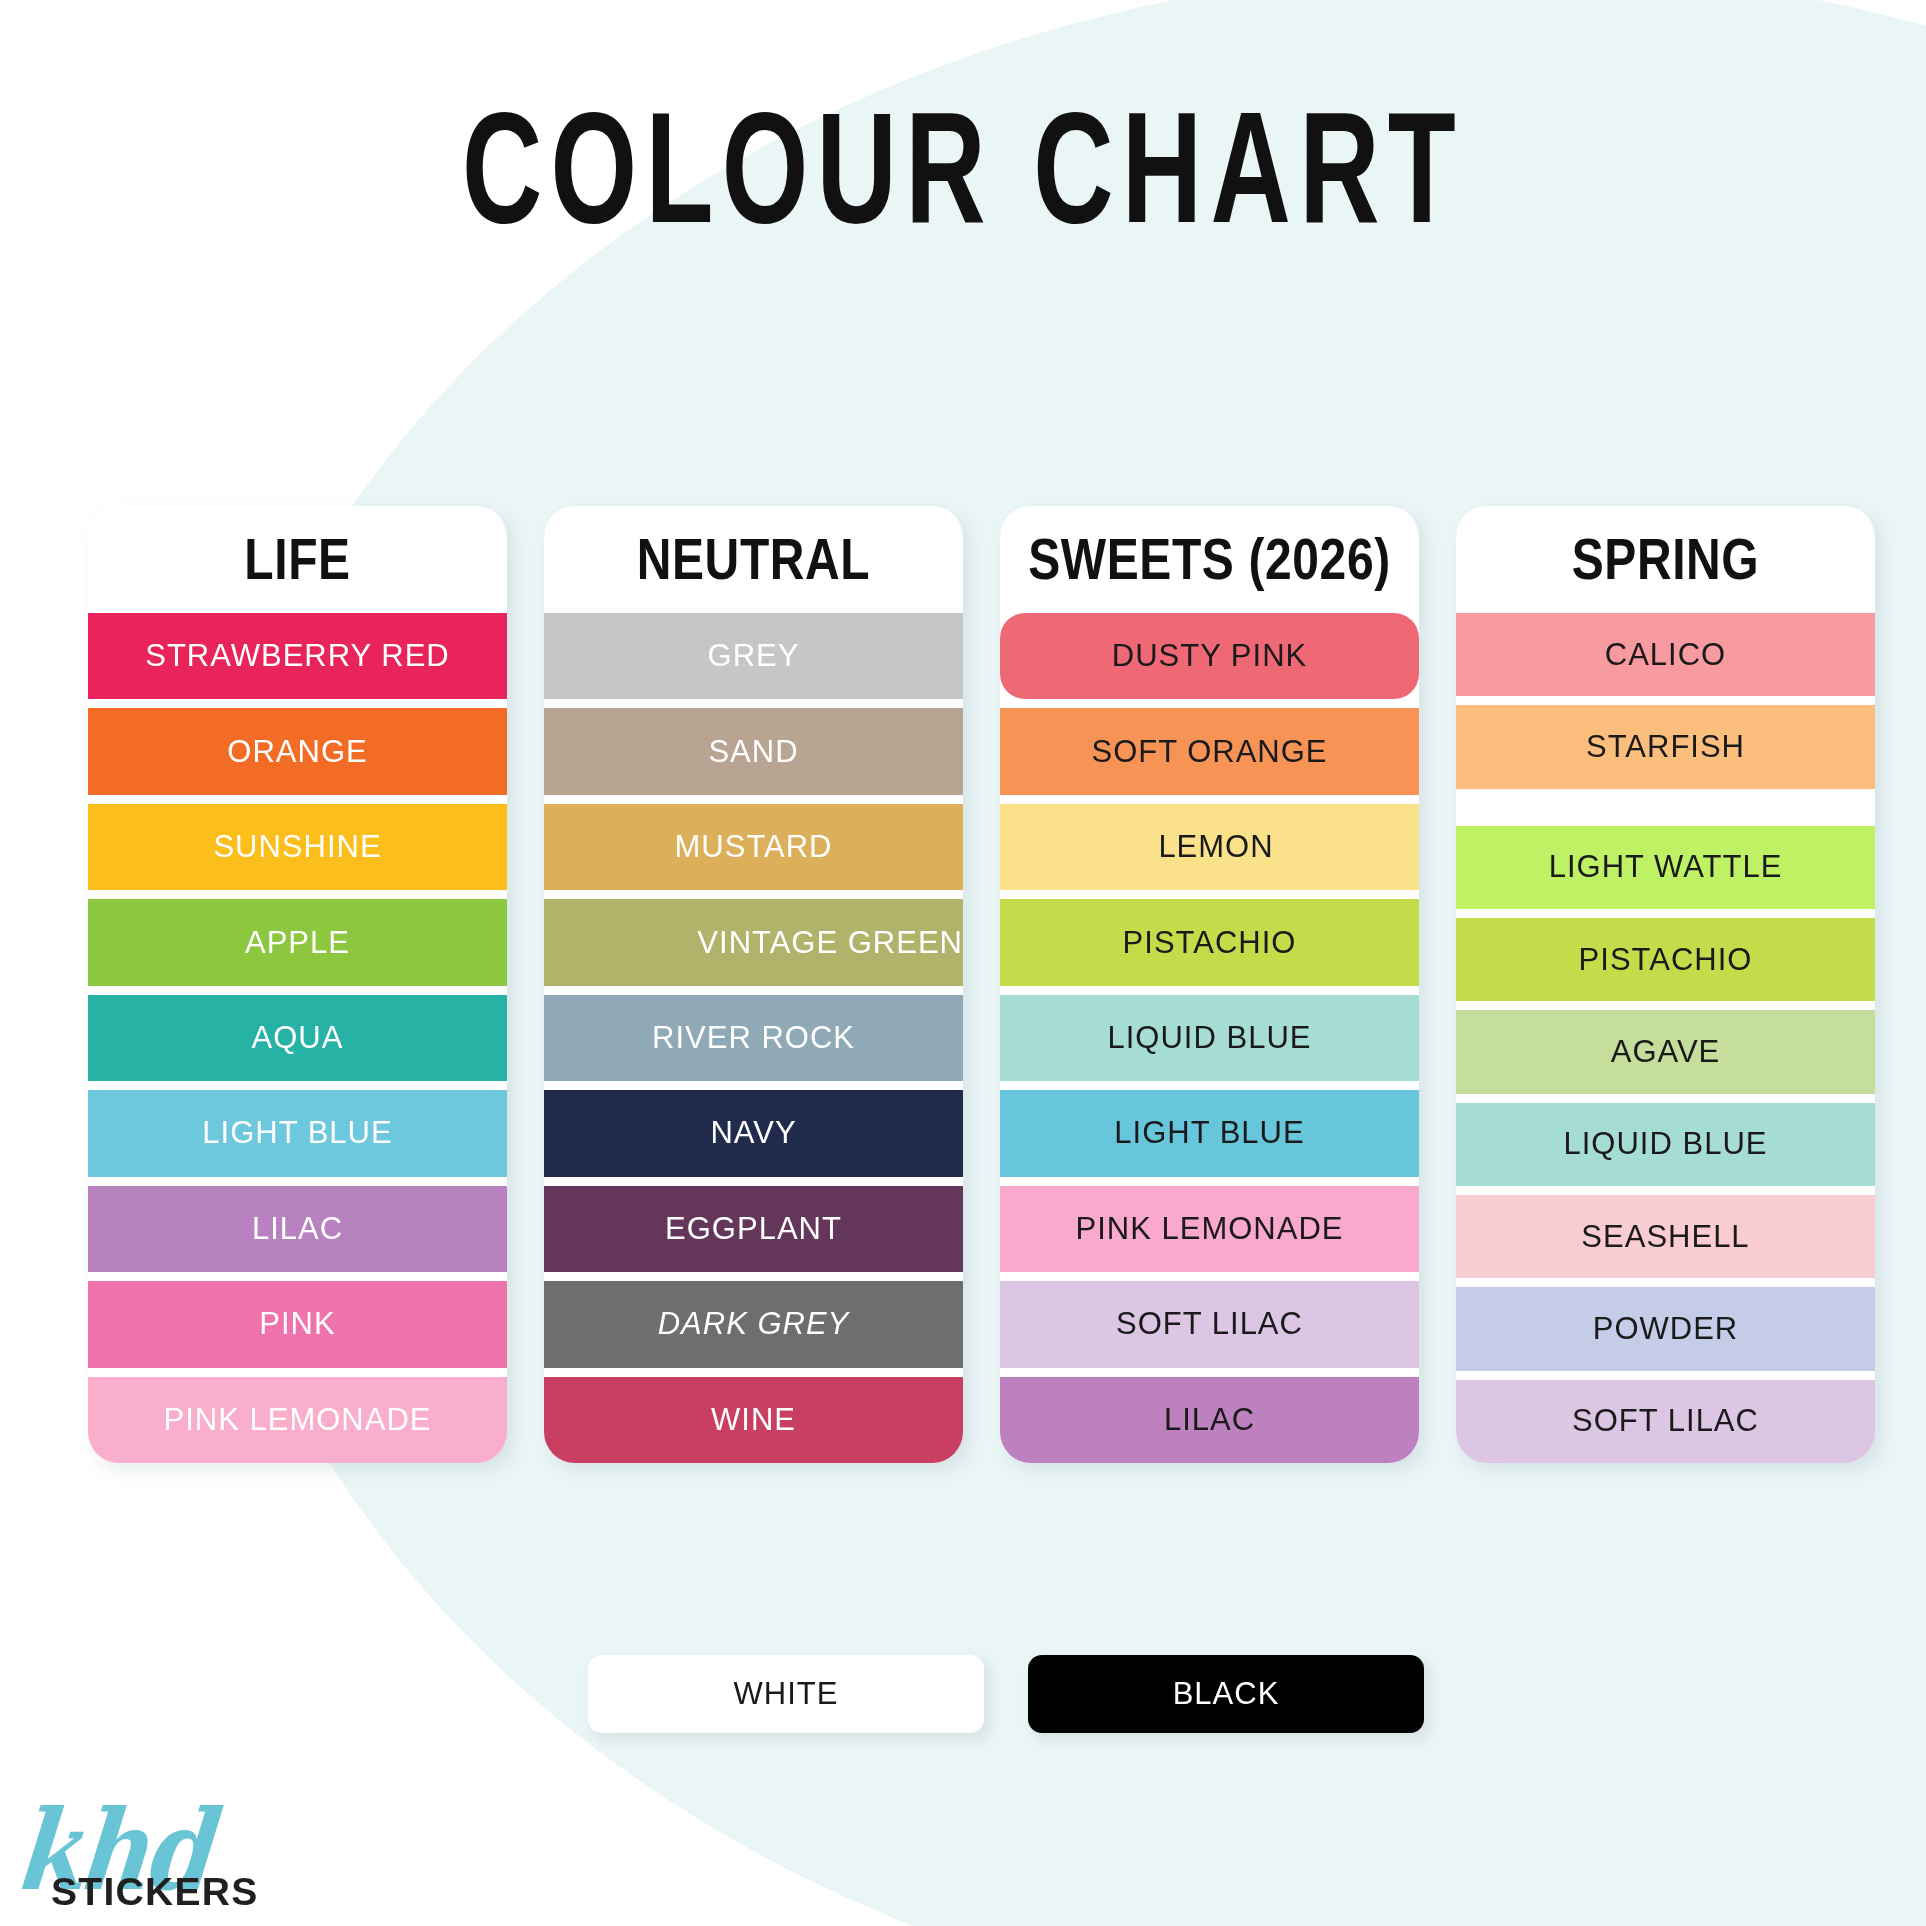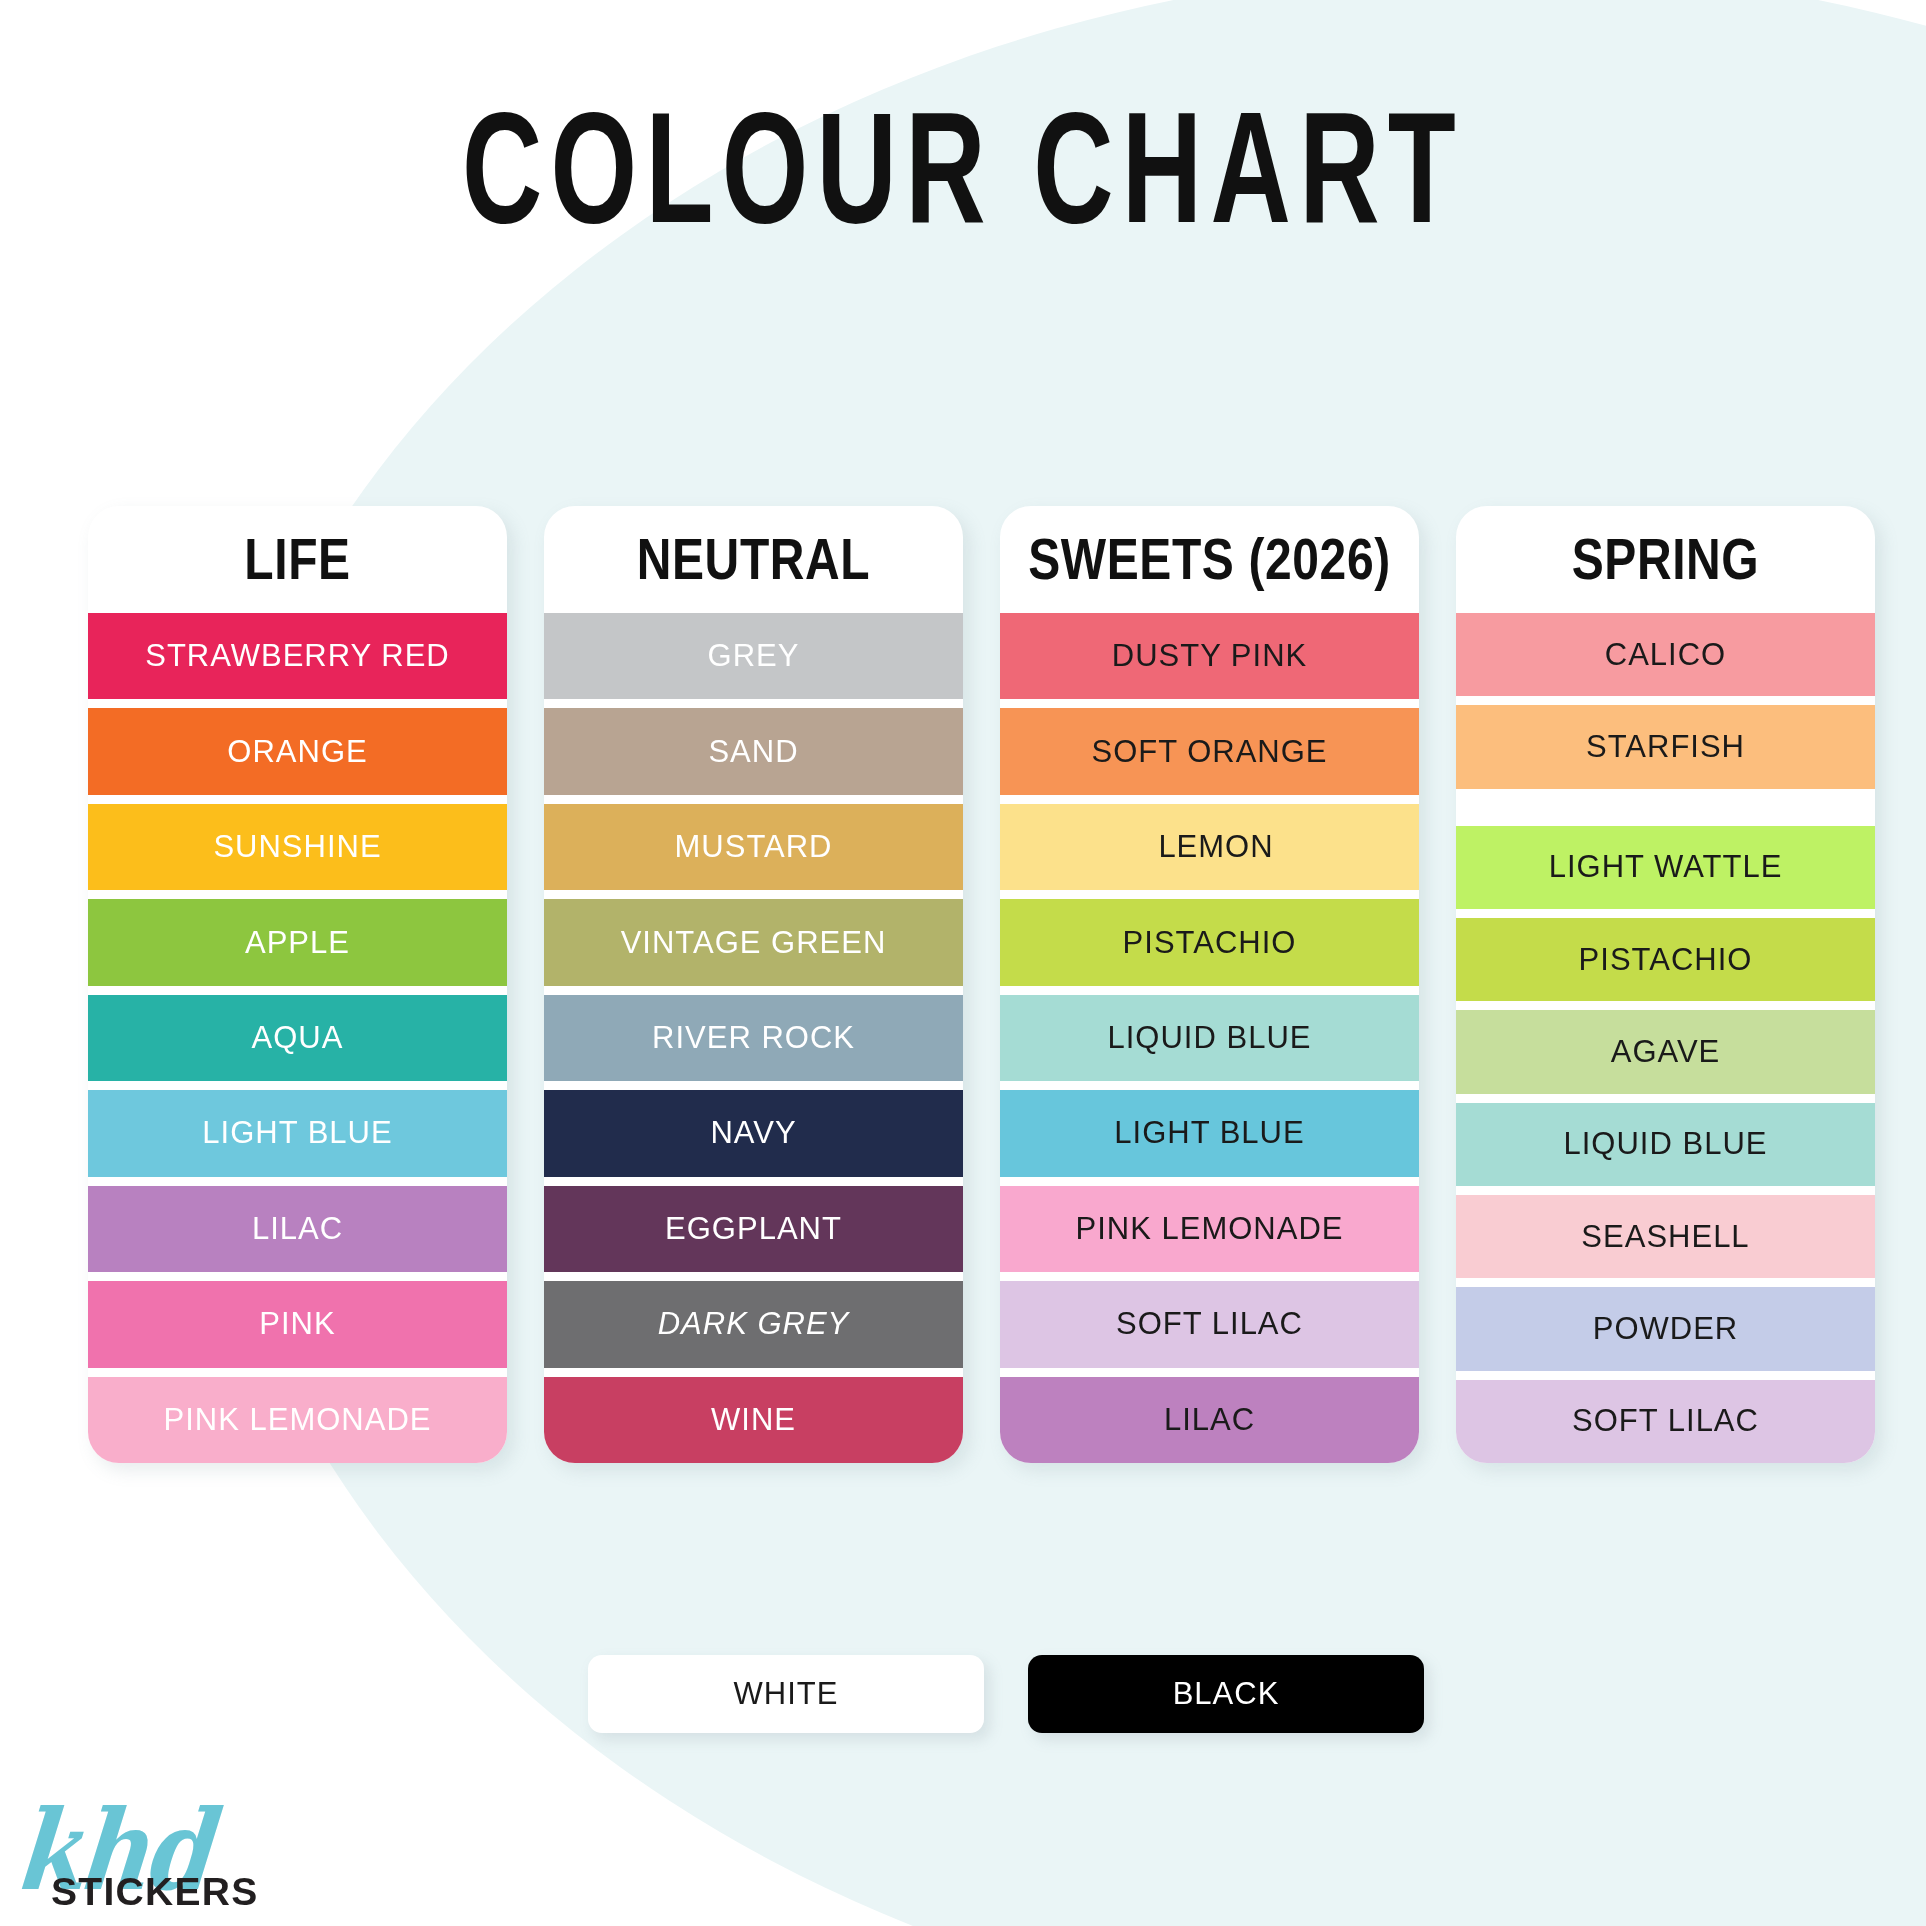--- a/index.html
+++ b/index.html
@@ -176,21 +176,21 @@
         <div class="swatch-list">
           <div class="swatch" style="background: rgb(196, 198, 200); color: rgb(255, 255, 255);">
             <span>GREY</span>
           </div>
           <div class="swatch" style="background: rgb(184, 164, 146); color: rgb(255, 255, 255);">
             <span>SAND</span>
           </div>
           <div class="swatch" style="background: rgb(220, 176, 90); color: rgb(255, 255, 255);">
             <span>MUSTARD</span>
           </div>
-          <div class="swatch" style="background: rgb(178, 179, 106); color: rgb(255, 255, 255);">
+          <div class="swatch" style="background: rgb(178, 179, 106); color: rgb(255, 255, 255); justify-content: flex-end;">
             <span>VINTAGE GREEN</span>
           </div>
           <div class="swatch" style="background: rgb(143, 169, 183); color: rgb(255, 255, 255);">
             <span>RIVER ROCK</span>
           </div>
           <div class="swatch" style="background: rgb(33, 44, 76); color: rgb(255, 255, 255);">
             <span>NAVY</span>
           </div>
           <div class="swatch" style="background: rgb(99, 54, 90); color: rgb(255, 255, 255);">
             <span>EGGPLANT</span>
@@ -199,21 +199,21 @@
             <span>DARK GREY</span>
           </div>
           <div class="swatch" style="background: rgb(200, 63, 98); color: rgb(255, 255, 255);">
             <span>WINE</span>
           </div>
         </div>
       </div>
       <div class="palette-card">
         <div class="palette-title">SWEETS (2026)</div>
         <div class="swatch-list">
-          <div class="swatch" style="background: rgb(239, 104, 118); color: rgb(26, 26, 26);">
+          <div class="swatch" style="background: rgb(239, 104, 118); color: rgb(26, 26, 26); border-radius: 25px;">
             <span>DUSTY PINK</span>
           </div>
           <div class="swatch" style="background: rgb(247, 148, 85); color: rgb(26, 26, 26);">
             <span>SOFT ORANGE</span>
           </div>
           <div class="swatch" style="background: rgb(252, 225, 139); color: rgb(26, 26, 26); padding-left: 13px;">
             <span>LEMON</span>
           </div>
           <div class="swatch" style="background: rgb(196, 220, 74); color: rgb(26, 26, 26);">
             <span>PISTACHIO</span>

